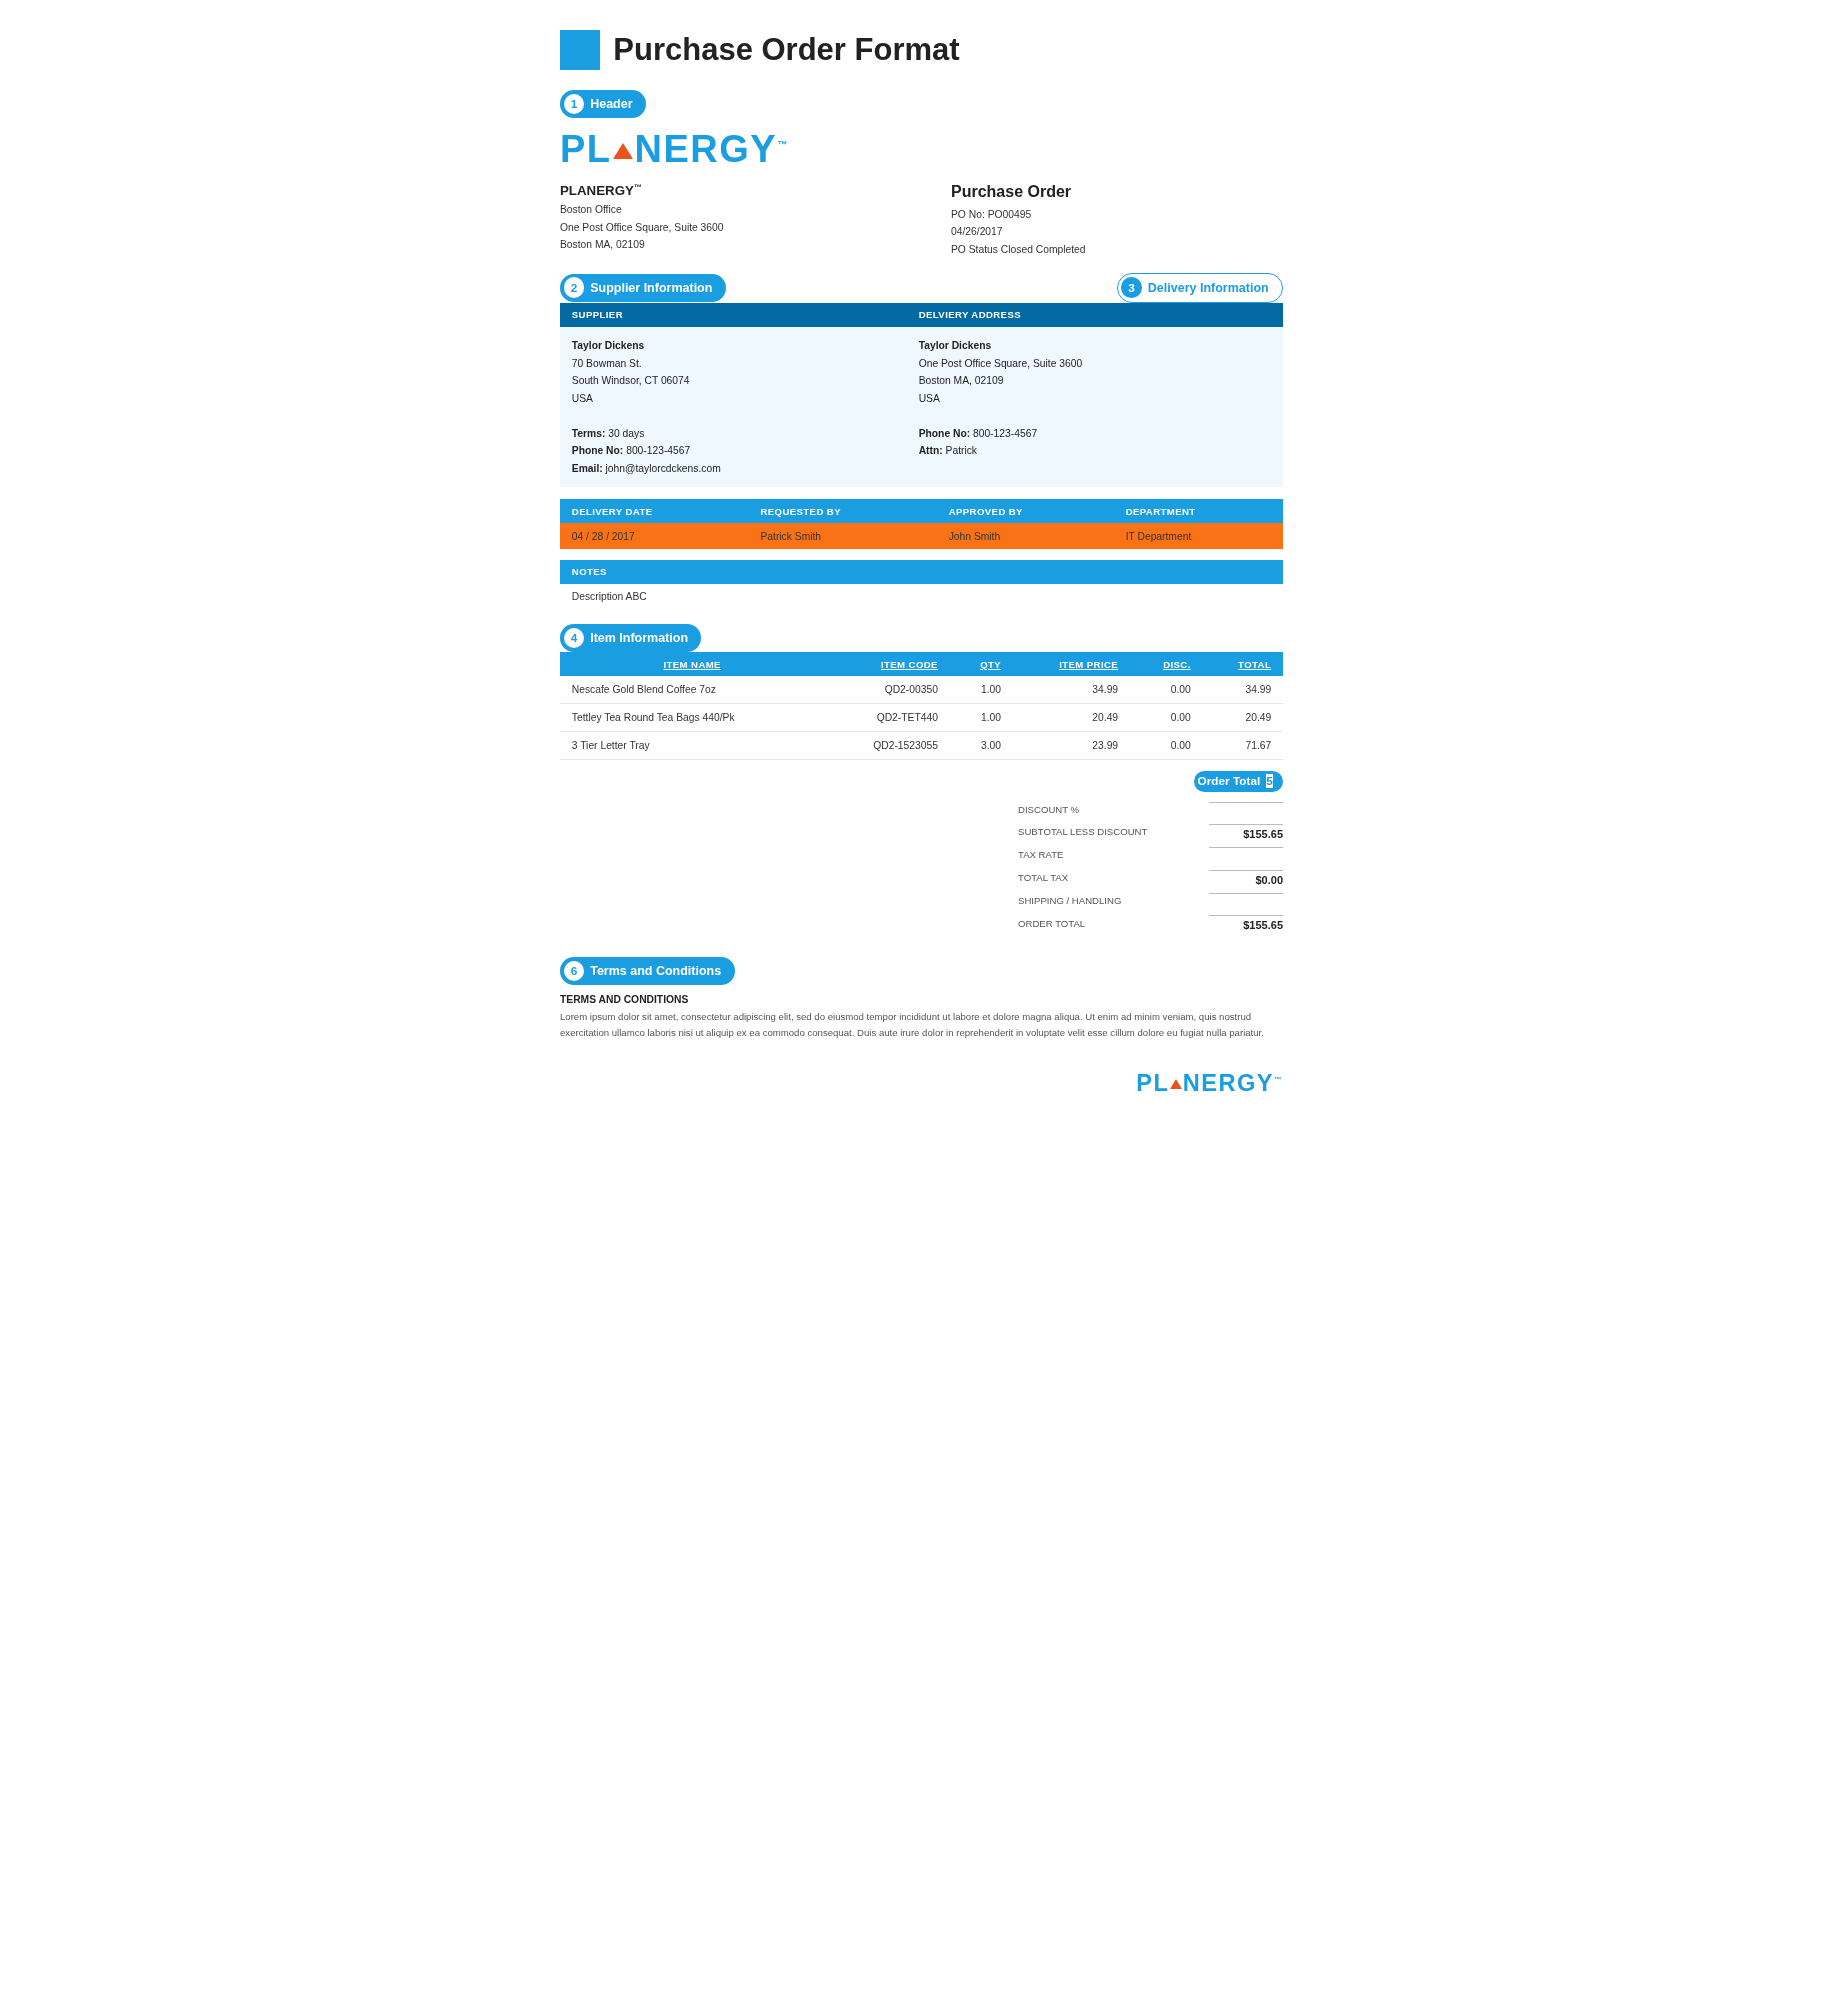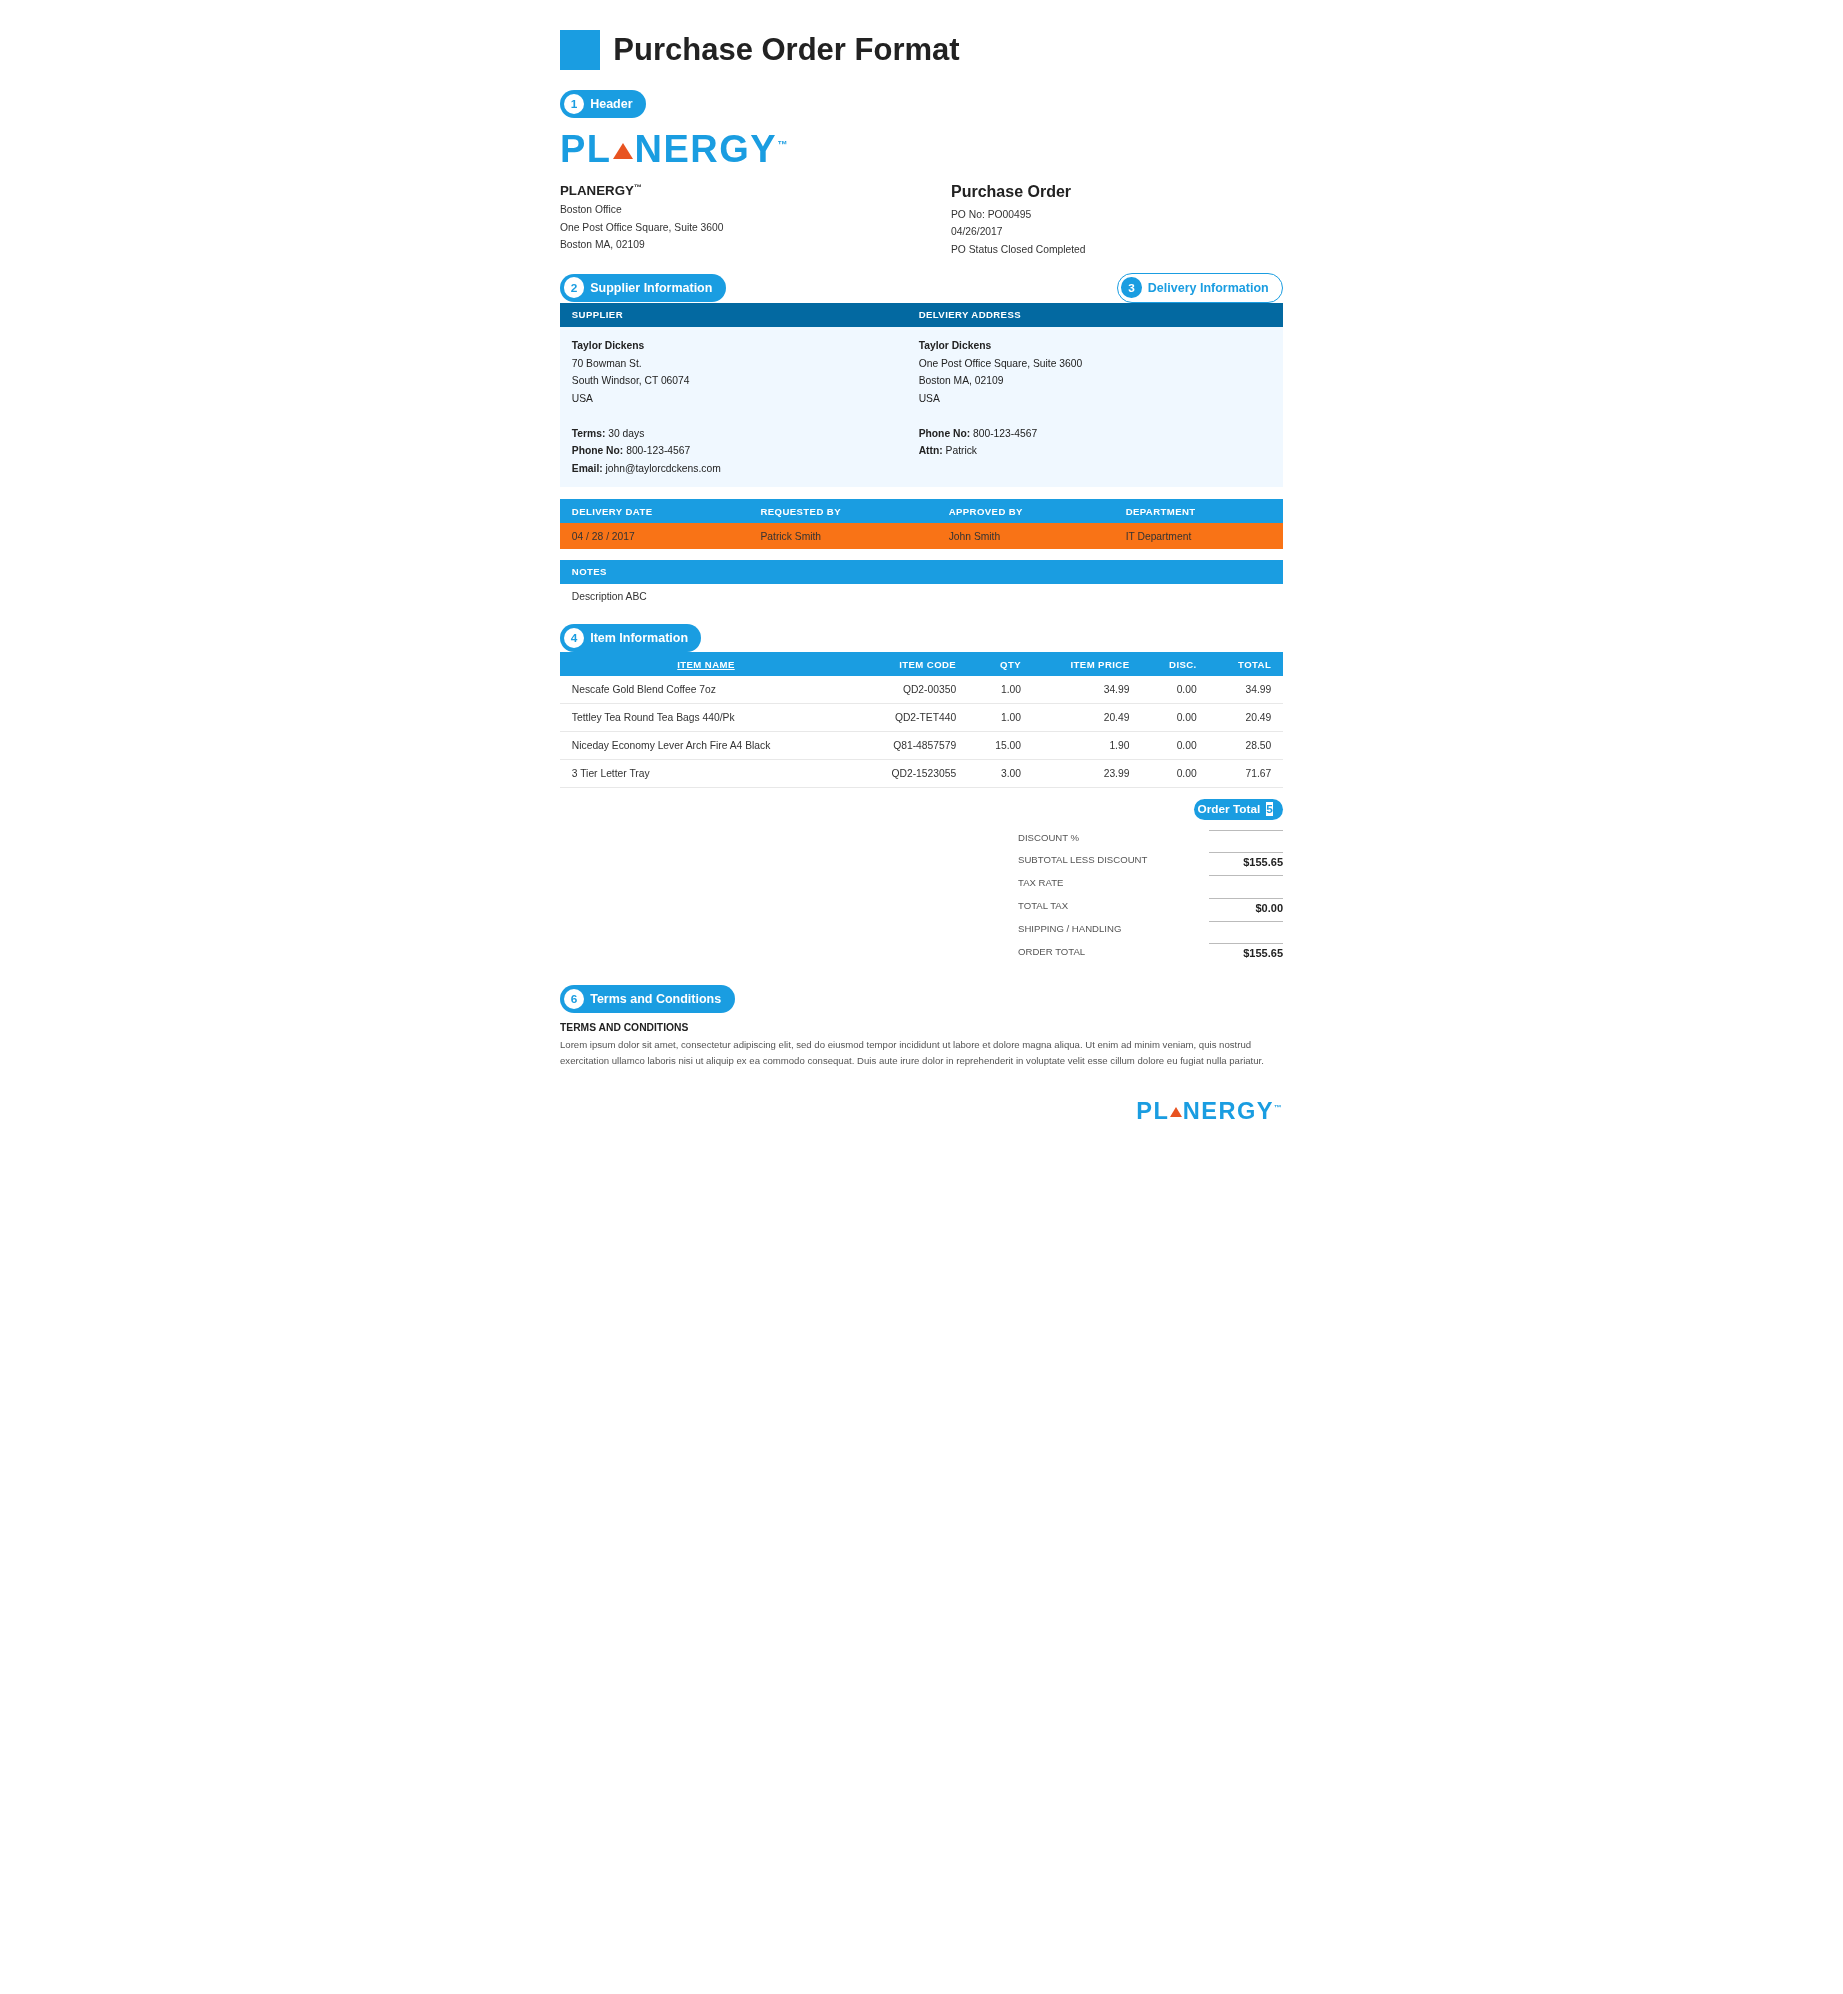--- a/index.html
+++ b/index.html
@@ -202,21 +202,21 @@
     }
     .item-table thead th {
       background: #1a9de1;
       color: #fff;
       font-size: 9.6px;
       font-weight: 700;
       letter-spacing: 0.4px;
       padding: 6.6px 11.8px;
     }
     .item-table thead th:first-child { text-align: left; }
-    .item-table thead th:not(:first-child) { text-align: right; }
+    .item-table thead th:not(:first-child) { text-align: right; text-decoration: underline; }
 
     .item-table tbody td {
       padding: 8px 11.8px;
       font-size: 10.3px;
       border-bottom: 0.7px solid #e8e8e8;
       color: #333;
     }
     .item-table tbody td:first-child { text-align: left; }
     .item-table tbody td:not(:first-child) { text-align: right; }
 
@@ -467,28 +467,20 @@
         </tr>
         <tr>
           <td style="text-align: left;">Tettley Tea Round Tea Bags 440/Pk</td>
           <td style="text-align: right;">QD2-TET440</td>
           <td style="text-align: right;">1.00</td>
           <td style="text-align: right;">20.49</td>
           <td style="text-align: right;">0.00</td>
           <td style="text-align: right;">20.49</td>
         </tr>
         <tr>
-          <td style="text-align: left;">Niceday Economy Lever Arch Fire A4 Black</td>
-          <td style="text-align: right;">Q81-4857579</td>
-          <td style="text-align: right;">15.00</td>
-          <td style="text-align: right;">1.90</td>
-          <td style="text-align: right;">0.00</td>
-          <td style="text-align: right;">28.50</td>
-        </tr>
-        <tr>
           <td style="text-align: left;">3 Tier Letter Tray</td>
           <td style="text-align: right;">QD2-1523055</td>
           <td style="text-align: right;">3.00</td>
           <td style="text-align: right;">23.99</td>
           <td style="text-align: right;">0.00</td>
           <td style="text-align: right;">71.67</td>
         </tr>
       </tbody>
   </table>
 </div>

